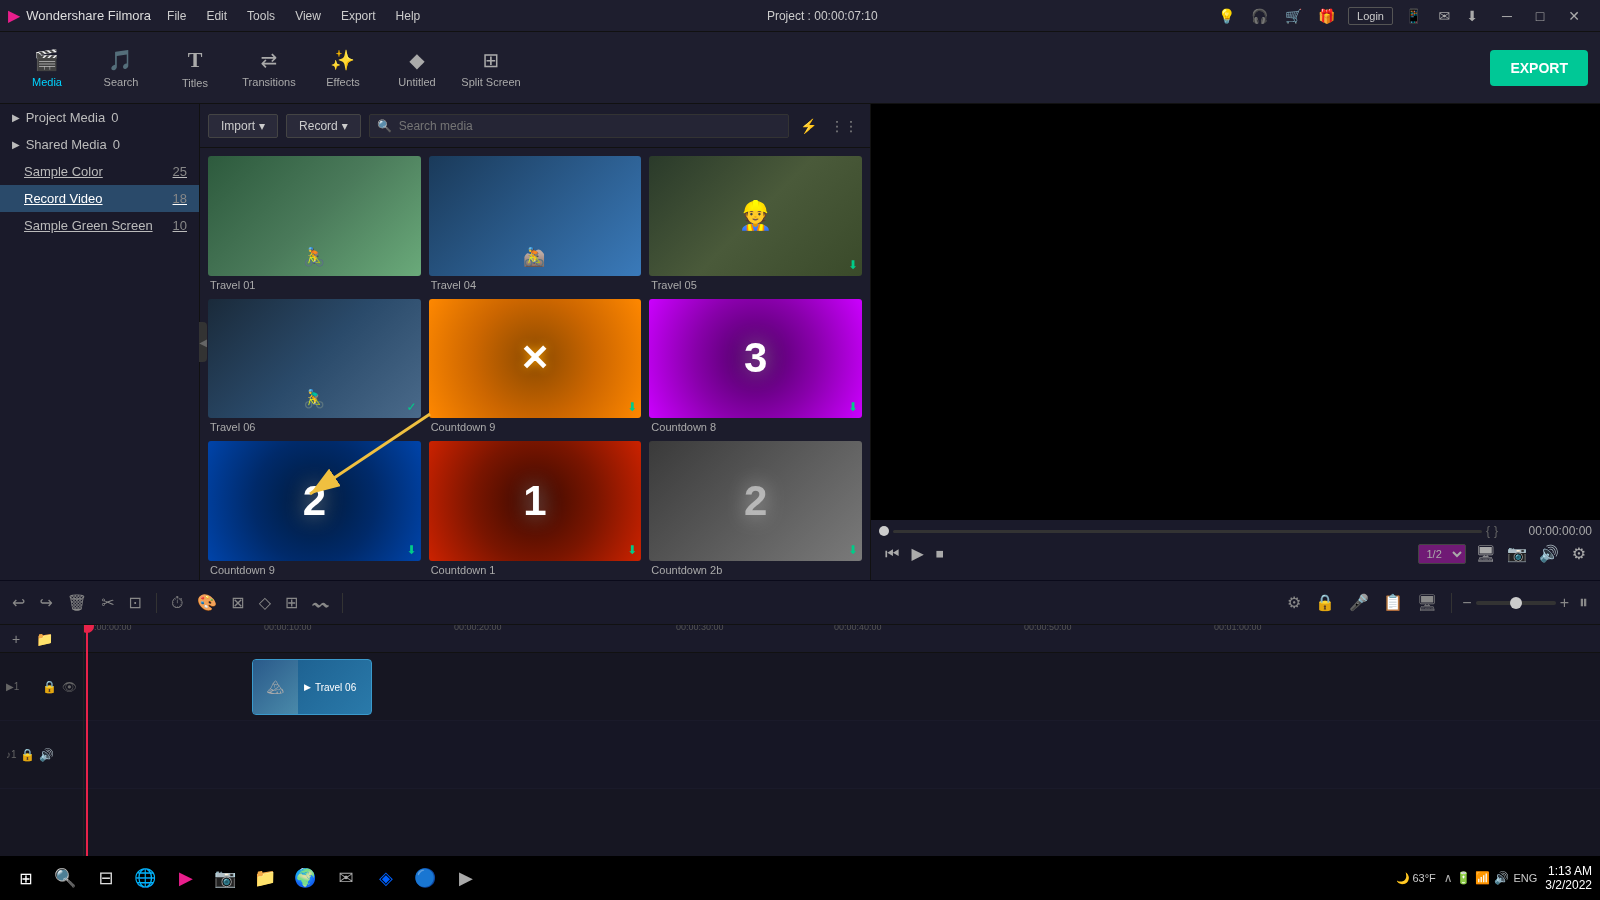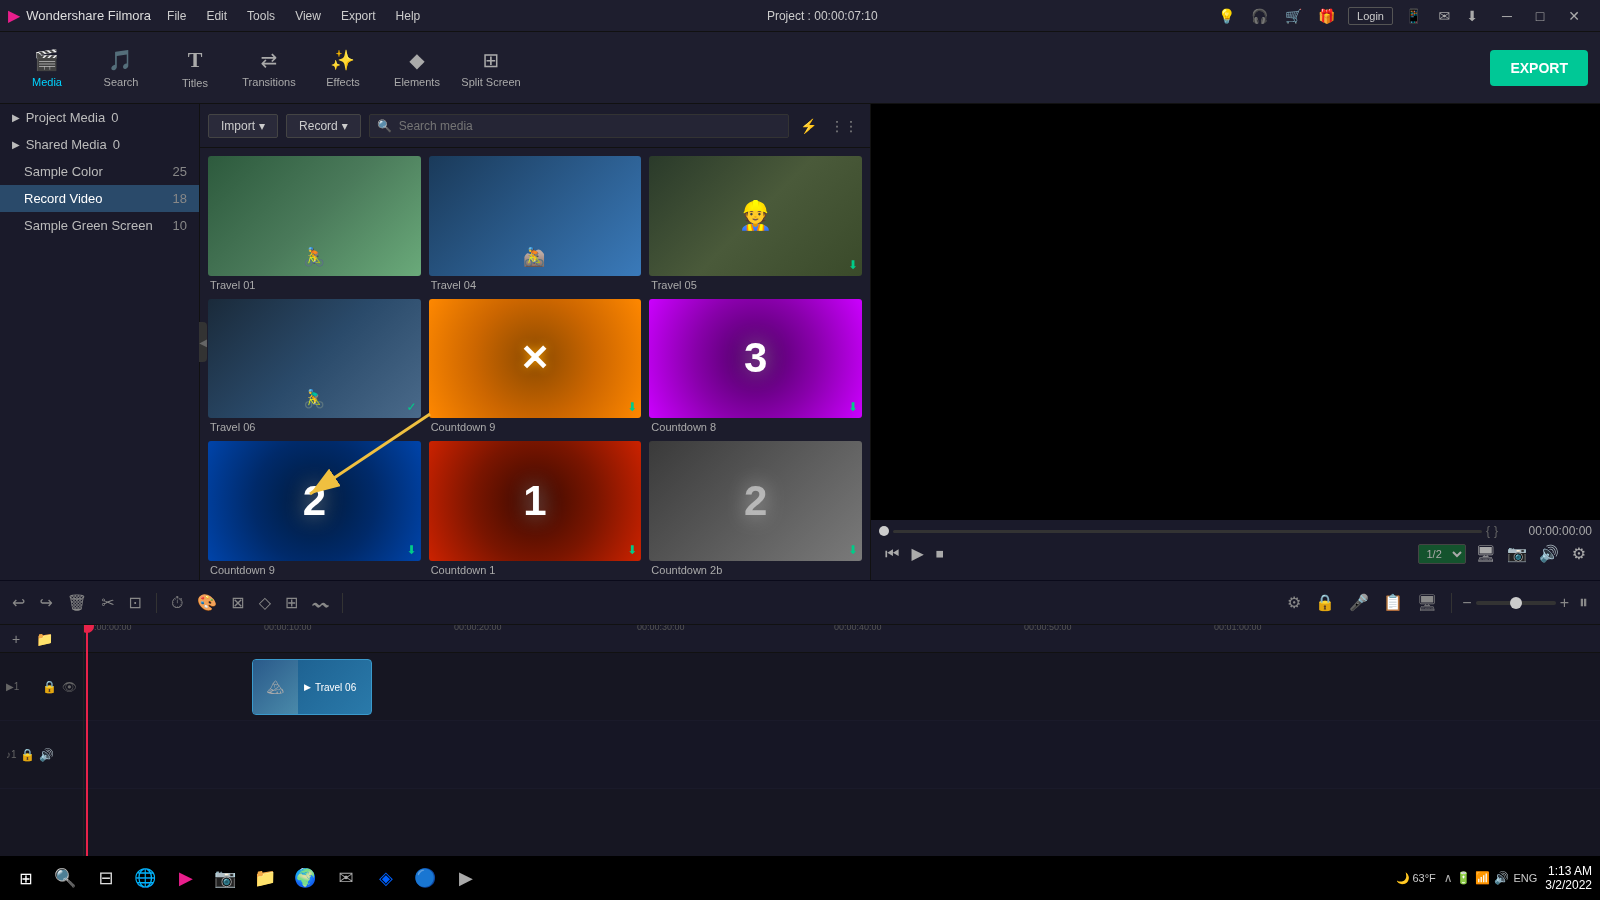--- a/index.html
+++ b/index.html
@@ -37,21 +37,21 @@
     .toolbar-spacer { flex: 1; }
     .export-btn {
       background: #00c896; color: white; border: none; padding: 10px 20px;
       font-size: 14px; font-weight: bold; cursor: pointer; border-radius: 4px;
     }
 
     
     #left-panel { width: 200px; min-width: 200px; background: #1a1a2a; border-right: 1px solid #111; display: flex; flex-direction: column; }
     .panel-item {
       display: flex; align-items: flex-end; justify-content: space-between;
-      padding: 6px 12px 6px 24px; cursor: pointer; font-size: 13px; color: #bbb;
+      padding: 6px 12px 6px 24px; cursor: pointer; font-size: 13px; color: #bbb; text-decoration: underline;
     }
     .panel-item.active { background: #2a4a6a; color: #fff; }
     .panel-item .count { color: #888; font-size: 13px; }
     .panel-arrow { padding: 6px 12px; display: flex; align-items: center; gap: 6px; cursor: pointer; font-size: 13px; color: #bbb; }
     .panel-arrow .arrow { font-size: 10px; }
 
     
     #media-panel { flex: 1; background: #1c1c2c; display: flex; flex-direction: column; overflow: hidden; }
 
     
@@ -140,21 +140,21 @@
       flex: 1; height: 3px; background: #333; border-radius: 2px; position: relative;
     }
     .progress-bracket { color: #666; font-size: 12px; cursor: pointer; }
     .progress-time { color: #aaa; font-size: 12px; min-width: 90px; text-align: right; }
     #preview-btns {
       display: flex; align-items: center; gap: 8px; padding: 0 4px;
     }
     .ctrl-btn { background: transparent; border: none; color: #aaa; font-size: 16px; cursor: pointer; padding: 2px; }
     .ctrl-spacer { flex: 1; }
     .quality-select {
-      background: #14532d; border: 1px solid #444; color: #aaa; font-size: 11px;
+      background: #701a75; border: 1px solid #444; color: #aaa; font-size: 11px;
       padding: 2px 4px; cursor: pointer; border-radius: 2px;
     }
 
     
     #timeline { height: 320px; background: #161622; border-top: 1px solid #0a0a1a; display: flex; flex-direction: column; }
 
     
     #timeline-toolbar {
       height: 44px; background: #1a1a2a; display: flex; align-items: center;
       padding: 0 8px; gap: 6px; border-bottom: 1px solid #111;
@@ -319,21 +319,21 @@
   <div class="toolbar-item">
     <span class="t-icon">⇄</span>
     <span class="t-label">Transitions</span>
   </div>
   <div class="toolbar-item">
     <span class="t-icon">✨</span>
     <span class="t-label">Effects</span>
   </div>
   <div class="toolbar-item">
     <span class="t-icon">◆</span>
-    <span class="t-label">Elements</span>
+    <span class="t-label">Untitled</span>
   </div>
   <div class="toolbar-item">
     <span class="t-icon">⊞</span>
     <span class="t-label">Split Screen</span>
   </div>
   <div class="toolbar-spacer"></div>
   <button class="export-btn">EXPORT</button>
 </div>
 
 <div style="display:flex;height:476px;position:relative;">
@@ -575,21 +575,21 @@
       </div>
     </div>
 
     <div id="timeline-tracks-right">
 
       <div id="timeline-ruler" style="position:sticky;top:0;z-index:10;min-width:1400px;">
         <div style="position:relative;width:1400px;height:28px;">
           <span class="ruler-mark" style="left:0px;">00:00:00:00</span>
           <span class="ruler-mark" style="left:180px;">00:00:10:00</span>
           <span class="ruler-mark" style="left:370px;">00:00:20:00</span>
-          <span class="ruler-mark" style="left:553px;">00:00:30:00</span>
+          <span class="ruler-mark" style="left:592px;">00:00:30:00</span>
           <span class="ruler-mark" style="left:750px;">00:00:40:00</span>
           <span class="ruler-mark" style="left:940px;">00:00:50:00</span>
           <span class="ruler-mark" style="left:1130px;">00:01:00:00</span>
         </div>
       </div>
 
       <div id="tracks-content" style="position:relative;min-width:1400px;">
 
         <div class="playhead" style="left:2px;">
           <div class="playhead-top"></div>

